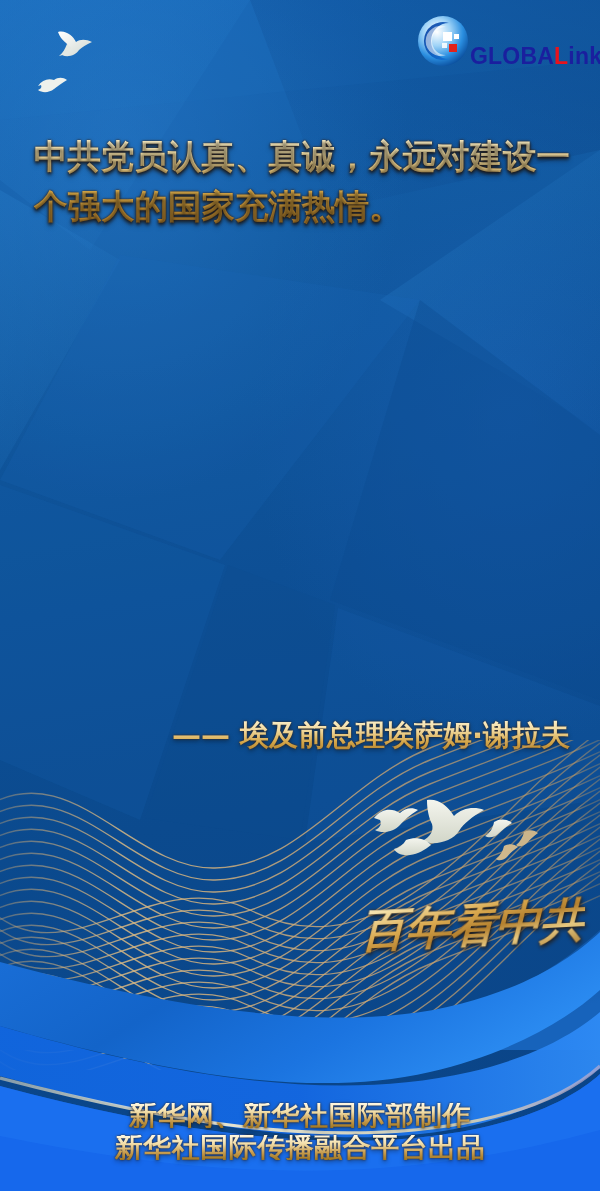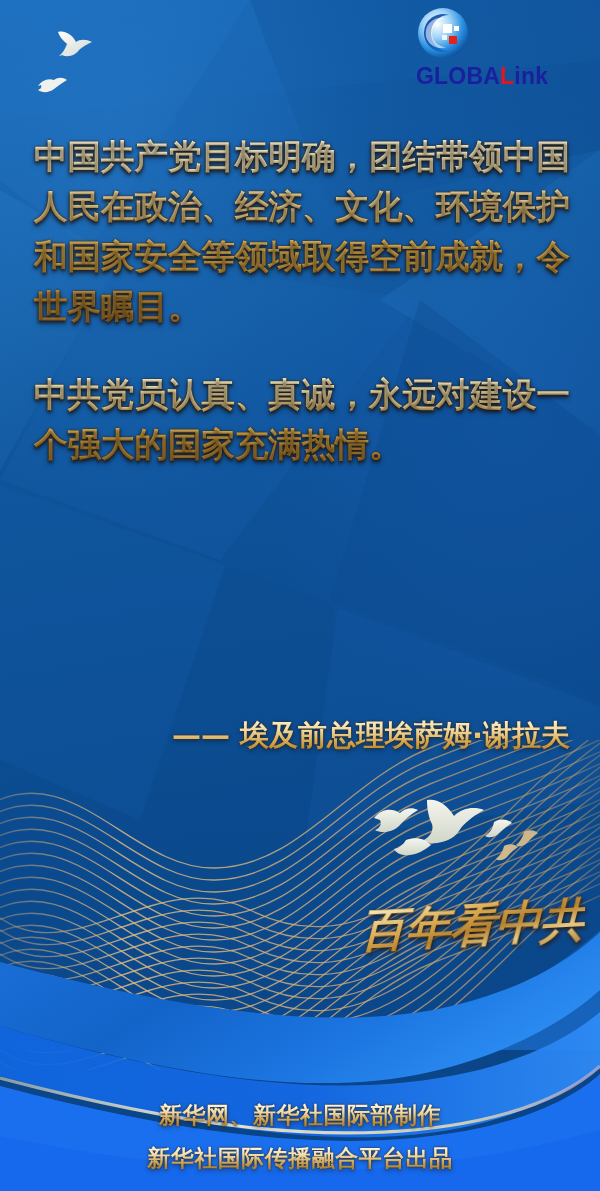--- a/index.html
+++ b/index.html
@@ -14,22 +14,22 @@
       radial-gradient(ellipse 80% 50% at 20% 12%, rgba(40,120,200,.55) 0%, rgba(40,120,200,0) 60%),
       radial-gradient(ellipse 70% 45% at 85% 35%, rgba(25,95,180,.5) 0%, rgba(25,95,180,0) 62%),
       linear-gradient(170deg,#1463b4 0%,#11599f 22%,#0d4f95 48%,#0b4a8e 66%,#0a4386 100%);
   }
   
   .facets{position:absolute;inset:0;pointer-events:none;}
   .facets svg{width:100%;height:100%;display:block;}
 
   
   .brand{
-    position:absolute;top:6px;right:24px;width:160px;
-    display:flex;flex-direction:column;align-items:flex-start;
+    position:absolute;top:14px;right:24px;width:160px;
+    display:flex;flex-direction:row;align-items:flex-end;
   }
   .brand-mark{width:54px;height:54px;position:relative;}
   .brand-mark svg{width:54px;height:54px;display:block;}
   .brand-word{
     margin-top:5px;font-size:23px;font-weight:bold;letter-spacing:.2px;
     font-family:"Liberation Sans",sans-serif;line-height:1;
     white-space:nowrap;
   }
   .brand-word .b1{color:#1a1f9e;}
   .brand-word .b2{color:#e8131c;}
@@ -91,27 +91,26 @@
     transform:rotate(-3deg) skewX(-4deg);
   }
 
   
   .footer{
     position:absolute;left:0;bottom:0;width:600px;height:120px;
     display:flex;flex-direction:column;align-items:center;justify-content:center;
     gap:7px;
   }
   .foot-line{
-    font-size:23px;font-weight:bold;line-height:25px;letter-spacing:.5px;
+    font-size:28px;font-weight:bold;line-height:25px;letter-spacing:.5px;
     font-family:"DejaVu Sans","Liberation Sans",sans-serif;
     background:linear-gradient(180deg,#fff8e2 0%,#f2dea9 35%,#caa052 68%,#9d741f 100%);
     -webkit-background-clip:text;background-clip:text;
     color:transparent;-webkit-text-fill-color:transparent;
     filter:drop-shadow(0 0 1px rgba(60,30,5,.85)) drop-shadow(0 2px 2px rgba(0,0,0,.3));
-    margin-top:11px;
   }
 </style>
 </head>
 <body>
 
 <div class="poster">
 
   <div class="facets">
     <svg viewBox="0 0 600 1191" preserveAspectRatio="none">
       <defs>
@@ -178,21 +177,20 @@
       <path d="M15 16 C13 21 11 25 7 28 C12 27 17 24 19 20 Z" fill="#e3e8e2"></path>
     </svg>
   </div>
   <div class="dove" style="left:36px;top:74px;">
     <svg width="32" height="22" viewBox="0 0 32 22">
       <path d="M2 12 C6 6 12 4 18 6 C22 3 27 3 31 6 C26 9 22 12 18 15 C13 19 6 19 2 16 C5 15 6 13 5 11 Z" fill="#eef1ec"></path>
     </svg>
   </div>
 
   <div class="quote">
-    <p class="para">中国共产党目标明确，团结带领中国人民在政治、经济、文化、环境保护和国家安全等领域取得空前成就，令世界瞩目。</p>
     <p class="para">中共党员认真、真诚，永远对建设一个强大的国家充满热情。</p>
   </div>
   <div class="attrib">—— 埃及前总理埃萨姆·谢拉夫</div>
 
   <div class="wavefield">
     <svg width="600" height="330" viewBox="0 0 600 330">
       <defs>
         <linearGradient id="wl" x1="0" y1="0" x2="1" y2="0">
           <stop offset="0%" stop-color="#c9a471" stop-opacity=".30"></stop>
           <stop offset="22%" stop-color="#d8b883" stop-opacity=".85"></stop>

